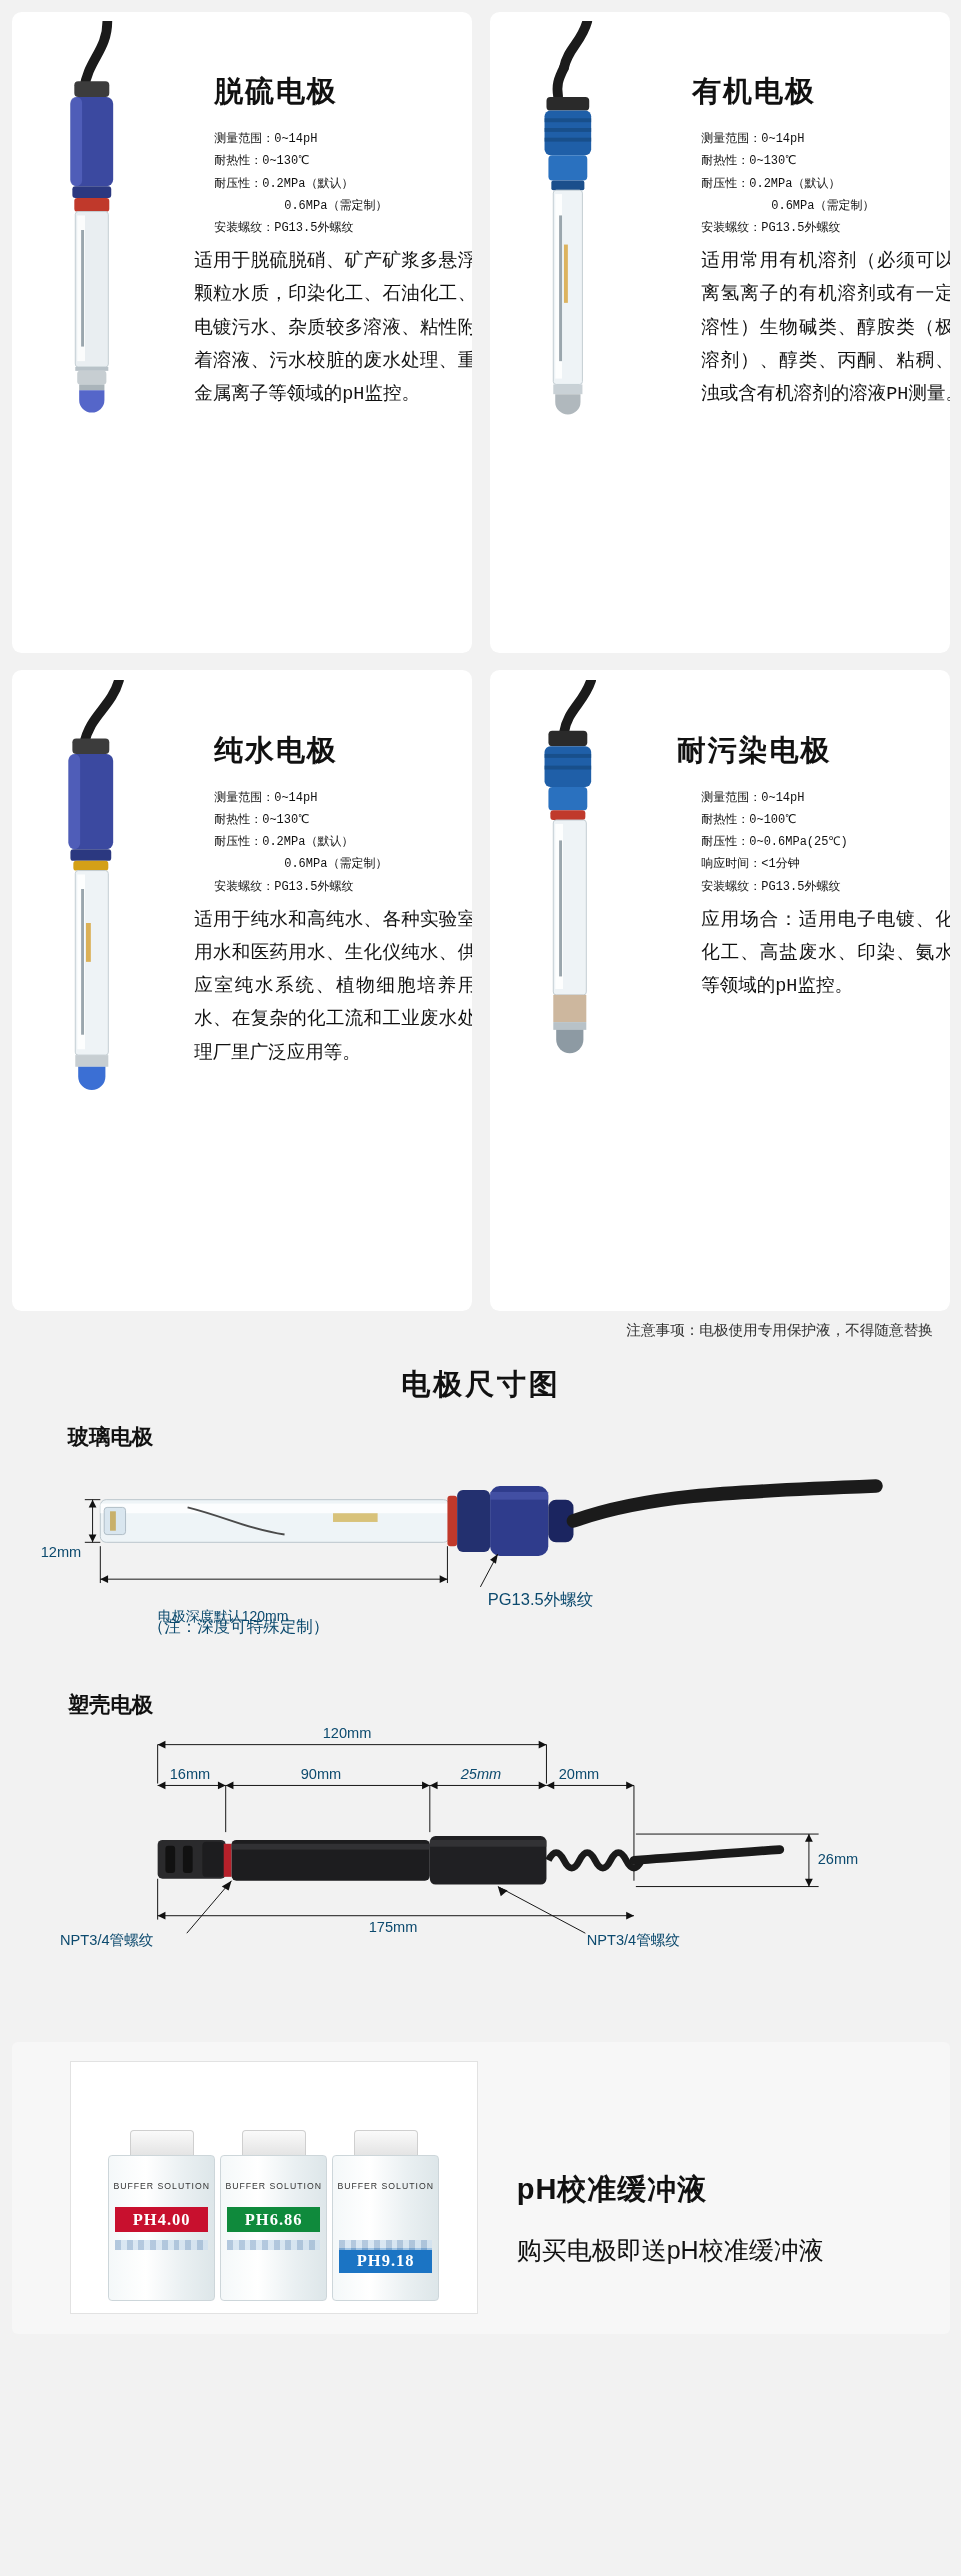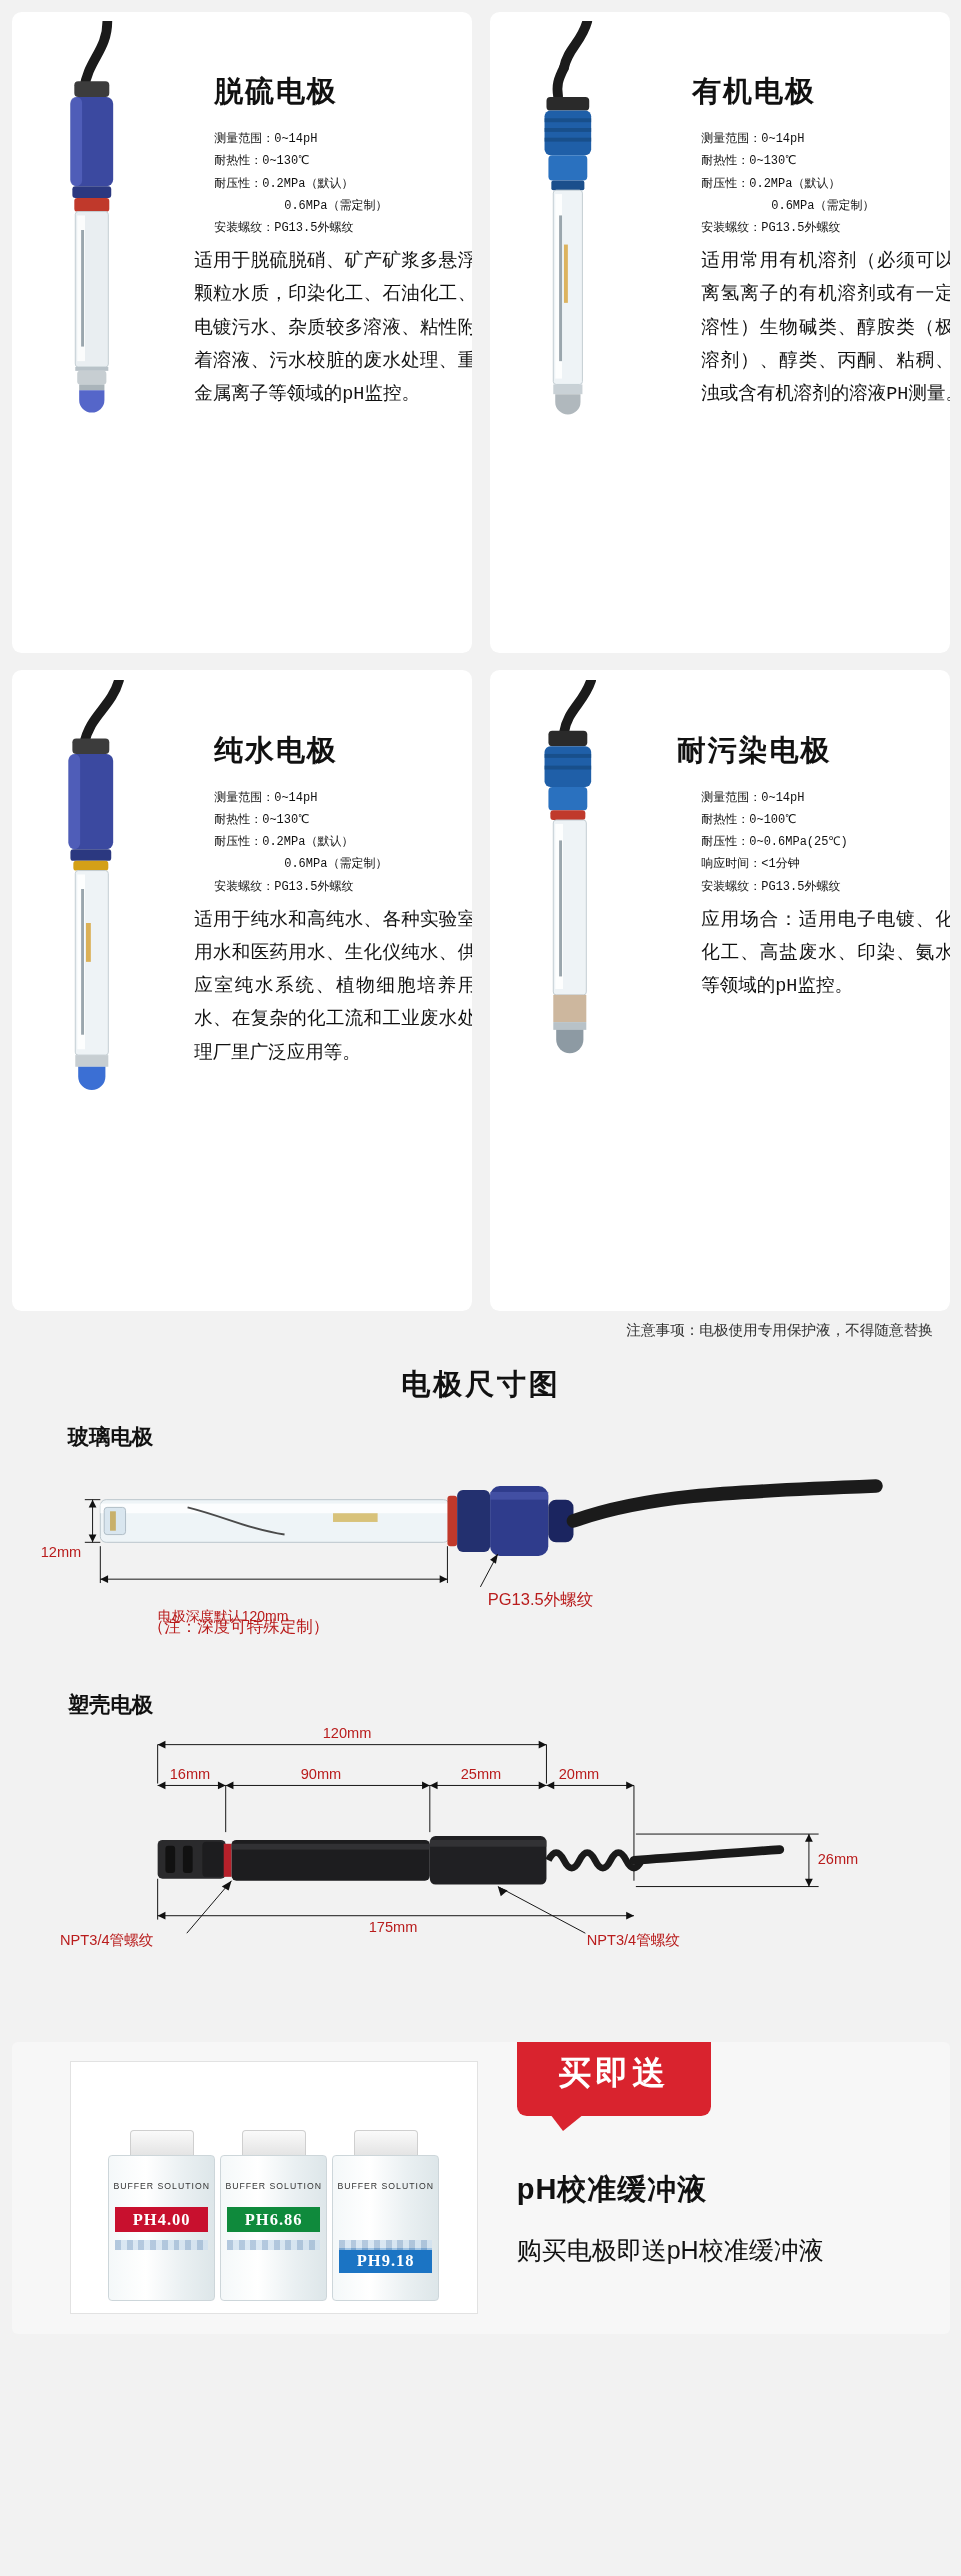--- a/index.html
+++ b/index.html
@@ -89,21 +89,21 @@
   .dim-sub {
     font-size: 21.4px;
     font-weight: bold;
     margin: 9.7px 0 5.8px 27px;
   }
   .dim-canvas { position: relative; width: 904px; height: 223px; }
   .dim-canvas.plastic { height: 292px; }
   .dim-label {
     position: absolute;
     font-size: 14.6px;
-    color: #b91c1c;
+    color: #0c4a6e;
     white-space: nowrap;
   }
 
   
   .promo {
     margin-top: 25px;
     background: #f7f7f7;
     position: relative;
     height: 292px;
     border-radius: 5.8px;
@@ -426,21 +426,21 @@
         <line x1="120" y1="158" x2="120" y2="200" stroke="#111" stroke-width="1"></line>
 
         <line x1="196" y1="160" x2="150" y2="214" stroke="#111" stroke-width="1"></line>
         <polygon points="196,160 186,166 193,170" fill="#111"></polygon>
         <line x1="470" y1="166" x2="560" y2="214" stroke="#111" stroke-width="1"></line>
         <polygon points="470,166 473,176 480,170" fill="#111"></polygon>
       </svg>
       <div class="dim-label" style="left:282px; top:0px;">120mm</div>
       <div class="dim-label" style="left:129px; top:41px;">16mm</div>
       <div class="dim-label" style="left:260px; top:41px;">90mm</div>
-      <div class="dim-label" style="left:420px; top:41px;">25mm</div>
+      <div class="dim-label" style="left:420px; top:41px;font-style:italic;">25mm</div>
       <div class="dim-label" style="left:518px; top:41px;">20mm</div>
       <div class="dim-label" style="left:777px; top:126px;">26mm</div>
       <div class="dim-label" style="left:328px; top:194px;">175mm</div>
       <div class="dim-label" style="left:19.4px; top:206px;">NPT3/4管螺纹</div>
       <div class="dim-label" style="left:546px; top:206px;">NPT3/4管螺纹</div>
     </div>
   </div>
 
   <div class="promo">
     <div class="promo-inner">
@@ -464,21 +464,20 @@
         <div class="bottle">
           <div class="neck"></div>
           <div class="jar">
             <div class="solname">BUFFER SOLUTION</div>
             <div class="phband" style="background:#1b74c4;margin-top:41px;">PH9.18</div>
             <div class="stripe"></div>
           </div>
         </div>
       </div>
 
-      <div class="badge">买即送</div>
 
       <div class="promo-right">
         <h3>pH校准缓冲液</h3>
         <p>购买电极即送pH校准缓冲液</p>
       </div>
     </div>
   </div>
 
 </div>
 

